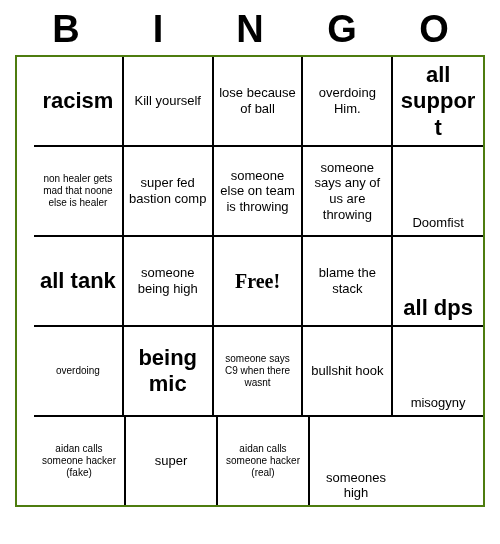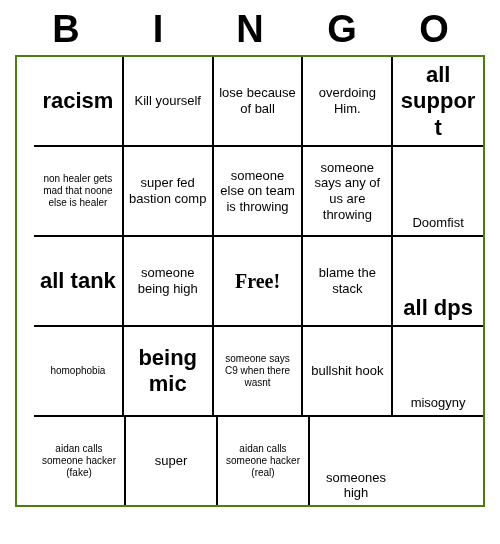--- a/index.html
+++ b/index.html
@@ -129,21 +129,21 @@
     <div class="bingo-cell">
         <span>blame the stack</span>
       </div>
     <div class="bingo-cell large-text">
         <span>all dps</span>
       </div>
   </div>
 
   <div class="bingo-row">
     <div class="bingo-cell small-text">
-        <span>homophobia</span>
+        <span>overdoing</span>
       </div>
     <div class="bingo-cell large-text">
         <span>being mic</span>
       </div>
     <div class="bingo-cell small-text">
         <span>someone says C9 when there wasnt</span>
       </div>
     <div class="bingo-cell">
         <span>bullshit hook</span>
       </div>

